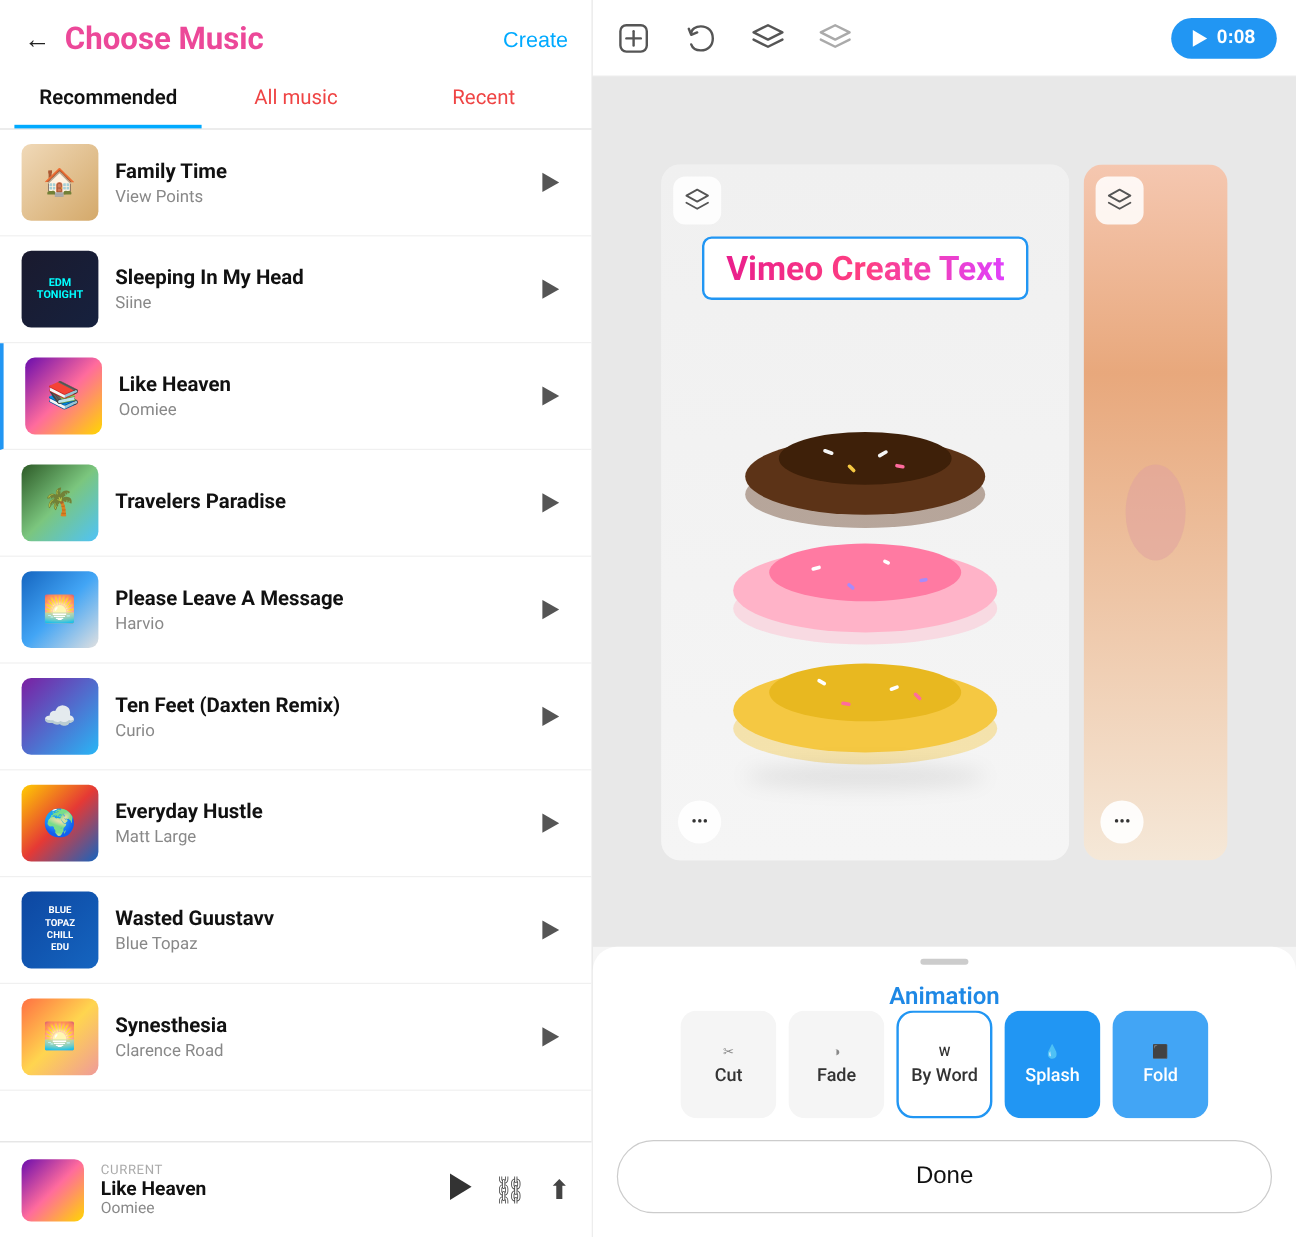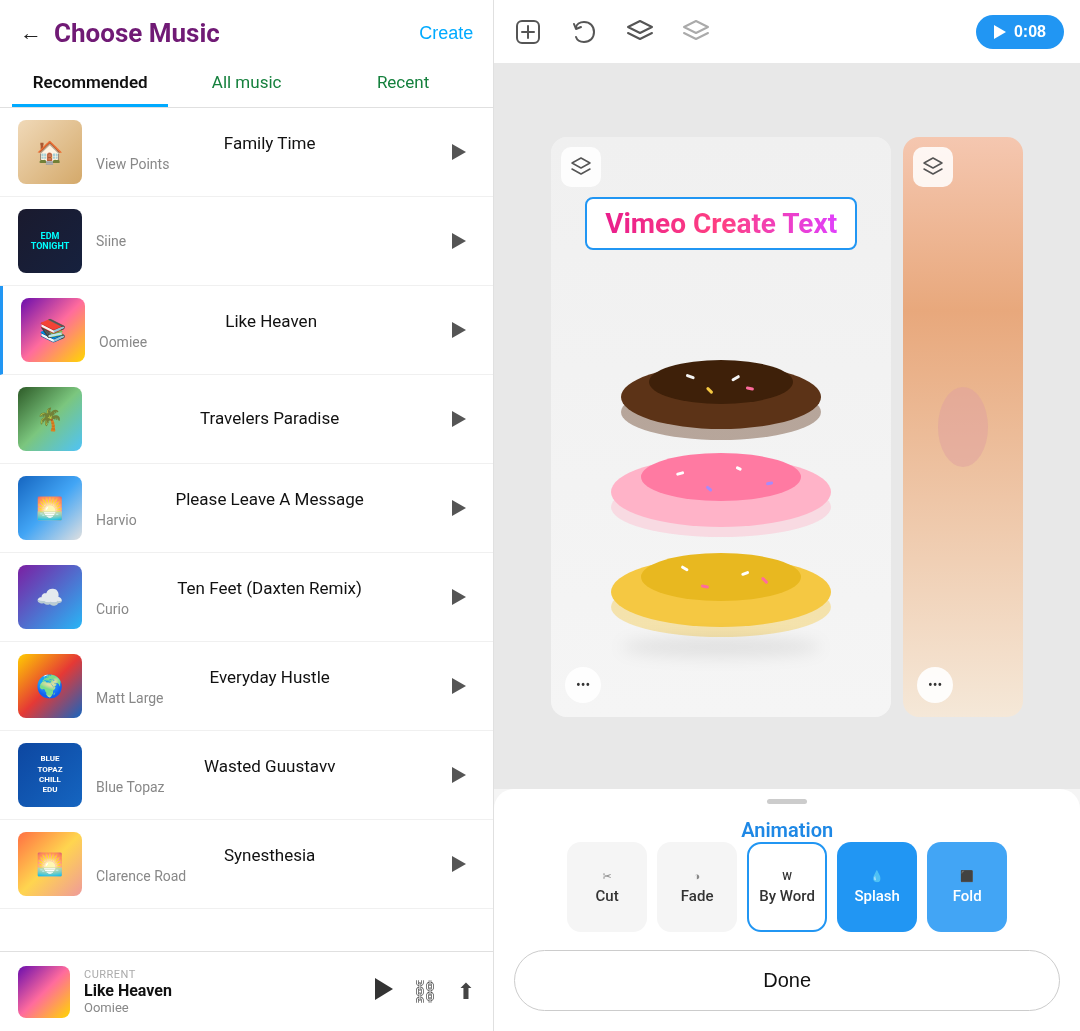--- a/index.html
+++ b/index.html
@@ -32,21 +32,21 @@
       font-size: 22px;
       color: #222;
       cursor: pointer;
       background: none;
       border: none;
       line-height: 1;
     }
     .header-title {
       font-size: 26px;
       font-weight: 700;
-      color: #701a75;
+      color: #ec4899;
       flex: 1;
     }
     .create-btn {
       font-size: 18px;
       color: #00aaff;
       font-weight: 500;
       background: none;
       border: none;
       cursor: pointer;
     }
@@ -54,21 +54,21 @@
     .tabs {
       display: flex;
       border-bottom: 1px solid #e0e0e0;
       padding: 0 12px;
     }
     .tab {
       flex: 1;
       text-align: center;
       padding: 14px 0 12px;
       font-size: 17px;
-      color: #15803d;
+      color: #ef4444;
       cursor: pointer;
       position: relative;
       border-bottom: 3px solid transparent;
     }
     .tab.active {
       color: #111;
       font-weight: 600;
       border-bottom: 3px solid #00aaff;
     }
 
@@ -101,24 +101,23 @@
     .thumb-travelers { background: linear-gradient(135deg, #2d5a27, #7bc67e, #4fc3f7); }
     .thumb-message { background: linear-gradient(135deg, #1565c0, #42a5f5, #e0e0e0); }
     .thumb-tenfeet { background: linear-gradient(135deg, #7b1fa2, #29b6f6); }
     .thumb-everyday { background: linear-gradient(135deg, #ffcc02, #e53935, #1565c0); }
     .thumb-wasted { background: linear-gradient(135deg, #0d47a1, #1565c0); font-size: 9px; color: #fff; font-weight: 700; text-align: center; padding: 4px; }
     .thumb-synesthesia { background: linear-gradient(135deg, #ff7043, #ffd54f, #ef9a9a); }
 
     .music-info { flex: 1; }
     .music-title {
       font-size: 17px;
-      font-weight: 400;
+      font-weight: 700;
       color: #111;
       margin-bottom: 3px;
-      text-align: center;
     }
     .music-artist {
       font-size: 14px;
       color: #888;
     }
     .play-btn {
       width: 32px;
       height: 32px;
       display: flex;
       align-items: center;
@@ -419,20 +418,21 @@
         <div class="music-artist">View Points</div>
       </div>
       <div class="play-btn">
           <div class="triangle-play"></div>
         </div>
     </div>
 
     <div class="music-item">
       <div class="music-thumb thumb-sleeping" style="font-size:9px;color:#0ff;font-weight:700;text-align:center;padding:0;">EDM<br>TONIGHT</div>
       <div class="music-info">
+        <div class="music-title">Sleeping In My Head</div>
         <div class="music-artist">Siine</div>
       </div>
       <div class="play-btn">
           <div class="triangle-play"></div>
         </div>
     </div>
 
     <div class="music-item" style="border-left: 3px solid #2196f3;">
       <div class="music-thumb thumb-heaven">📚</div>
       <div class="music-info">

